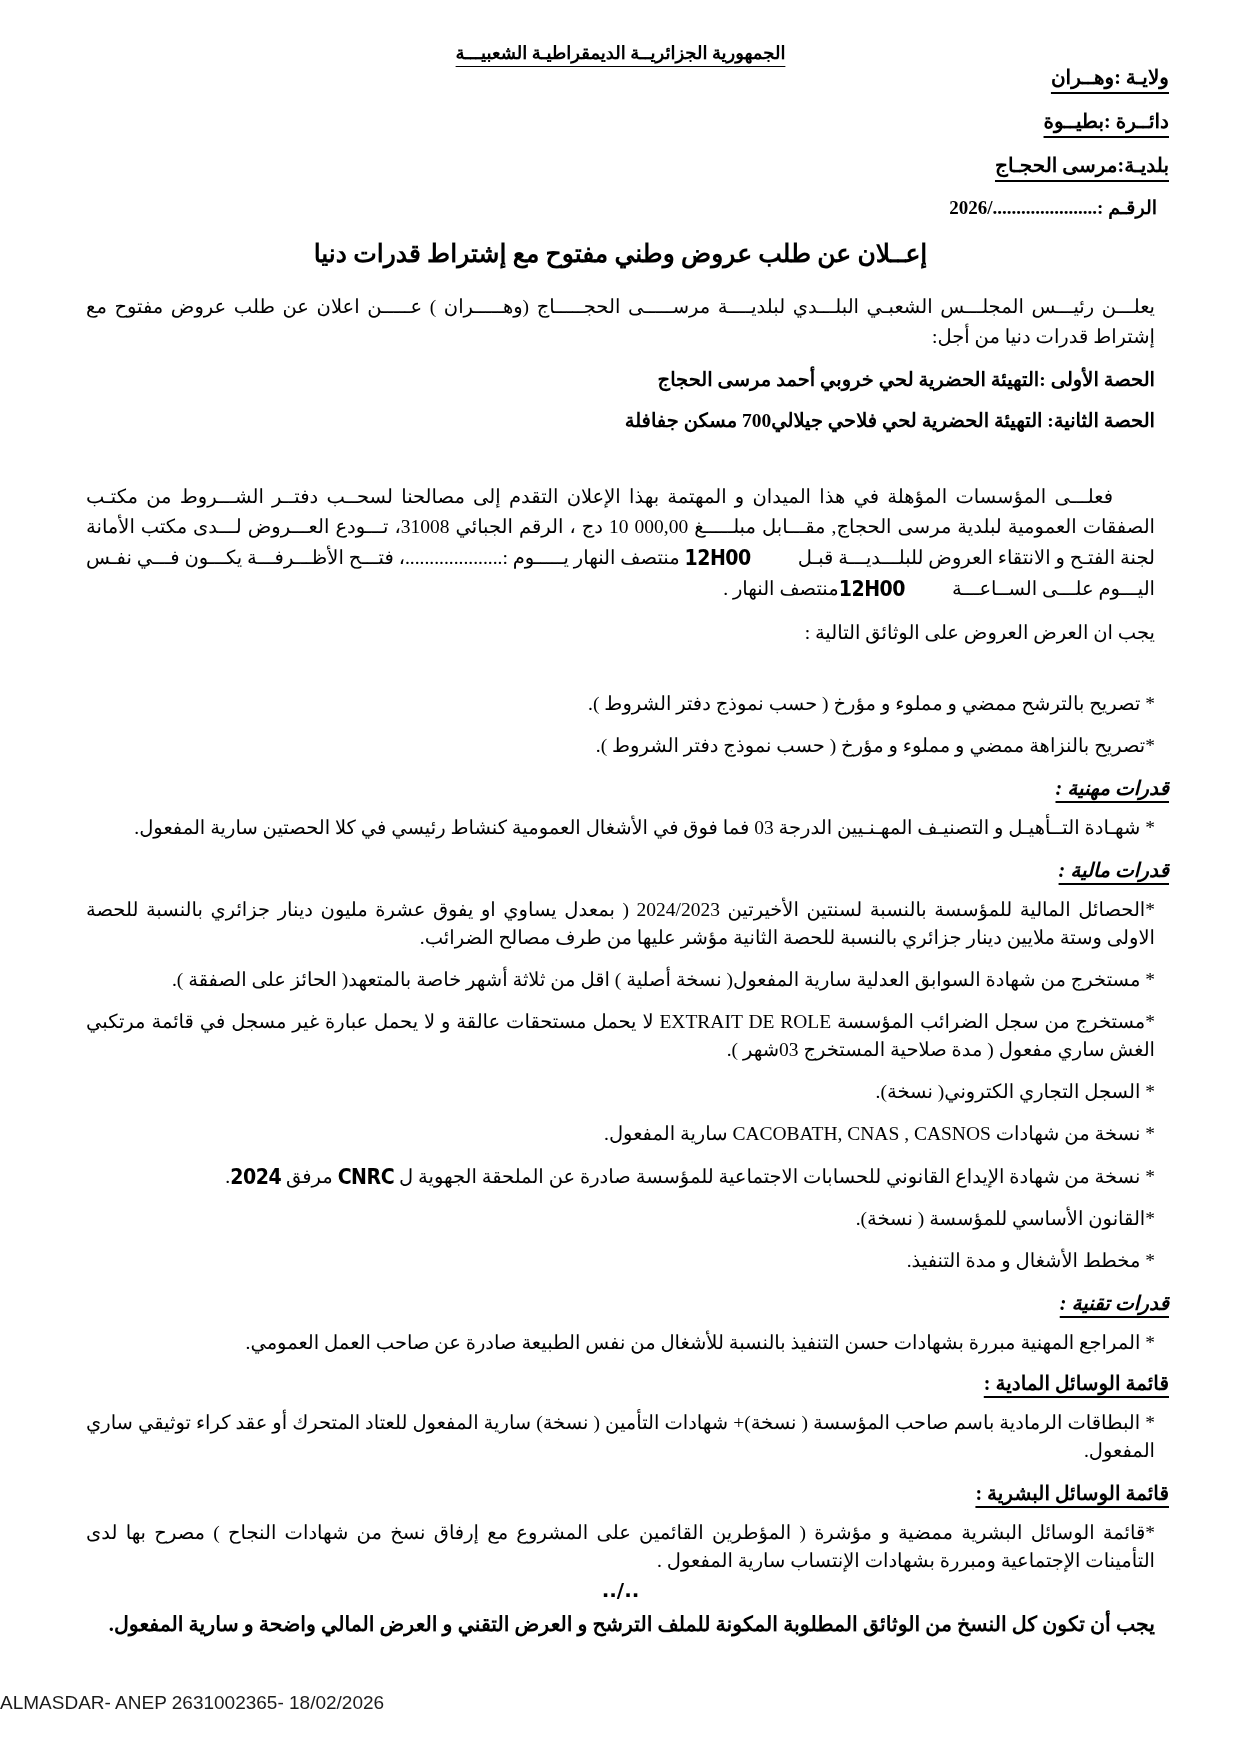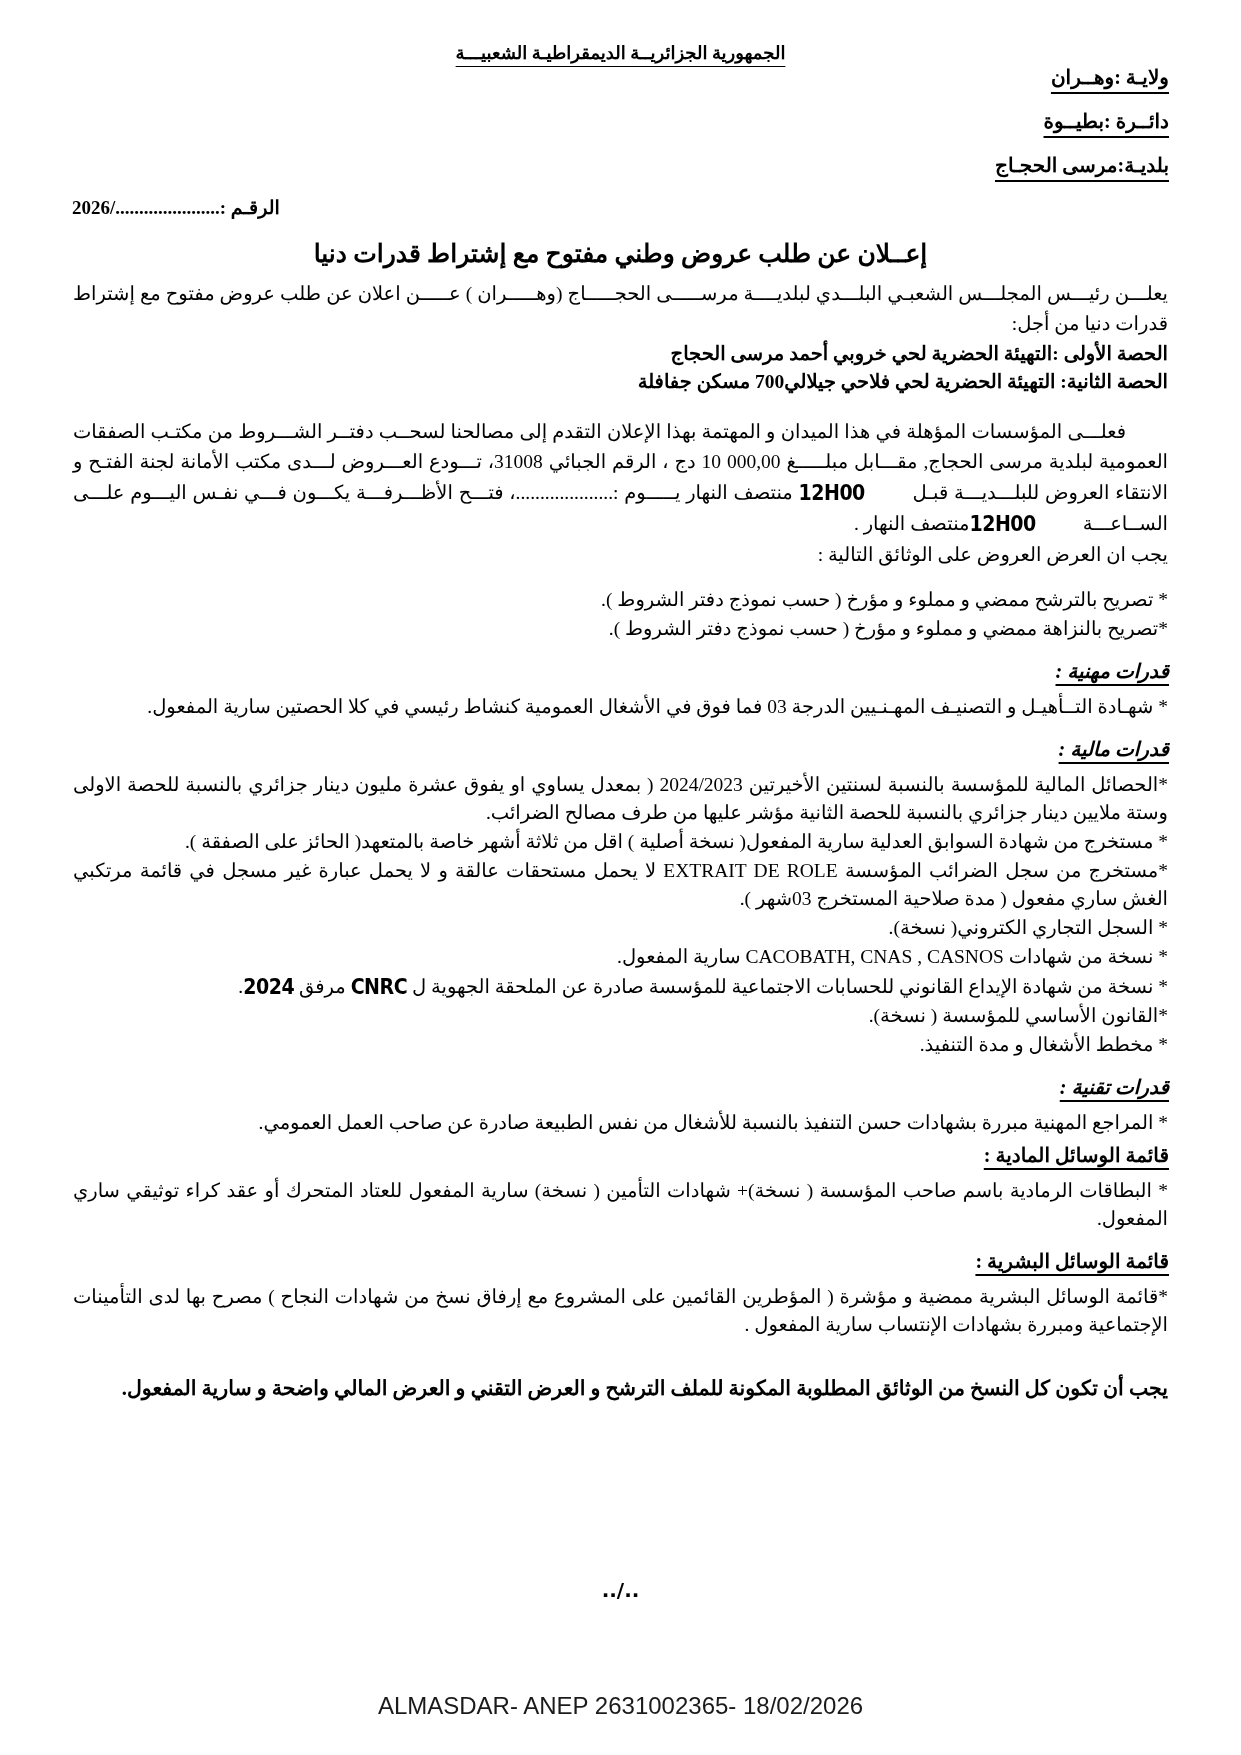--- a/index.html
+++ b/index.html
@@ -18,25 +18,25 @@
     text-decoration:underline;text-underline-offset:7px;
     margin:8px 0 26px 0;
   }
   .admin-block{width:100%;}
   .admin-line{
     font-size:20px;font-weight:bold;text-align:right;
     margin:0 0 18px 0;line-height:26px;
     display:block;
   }
   .admin-line .u{text-decoration:underline;text-underline-offset:8px;}
-  .ref-line{font-size:19px;font-weight:bold;text-align:left;margin:2px 12px 6px 0;}
+  .ref-line{font-size:19px;font-weight:bold;text-align:right;margin:2px 12px 6px 0;}
   .doc-title{
     font-size:25px;font-weight:bold;margin:14px 0 10px 0;
   }
-  p{margin:1px;}
+  p{margin:14px;}
   .para{font-size:19.5px;line-height:30px;text-align:justify;}
   .para-indent{text-indent:42px;}
   .lot-line{font-size:19.5px;font-weight:bold;line-height:27px;text-align:right;}
   .spacer14{height:14px;}
   .spacer20{height:20px;}
   .section-title{
     font-size:20px;font-weight:bold;
     text-decoration:underline;text-underline-offset:6px;
     margin:16px 0 10px 0;text-align:right;
   }
@@ -53,21 +53,21 @@
     font-size:20.5px;font-weight:bold;line-height:30px;
     text-align:justify;margin-top:34px;
   }
   .continuation{
     position:absolute;left:0;right:0;top:1578px;
     text-align:center;font-size:20px;font-weight:bold;
     font-family:"DejaVu Sans",sans-serif;
   }
   .footer{
     position:absolute;left:0;right:0;top:1692px;
-    text-align:center;font-size:24px;color:#1a1a1a;
+    text-align:left;font-size:19px;color:#1a1a1a;
     font-family:"Liberation Sans","DejaVu Sans",sans-serif;
     direction:ltr;
   }
 </style>
 </head>
 <body>
 
 <div class="page">
 
   <div class="center">

